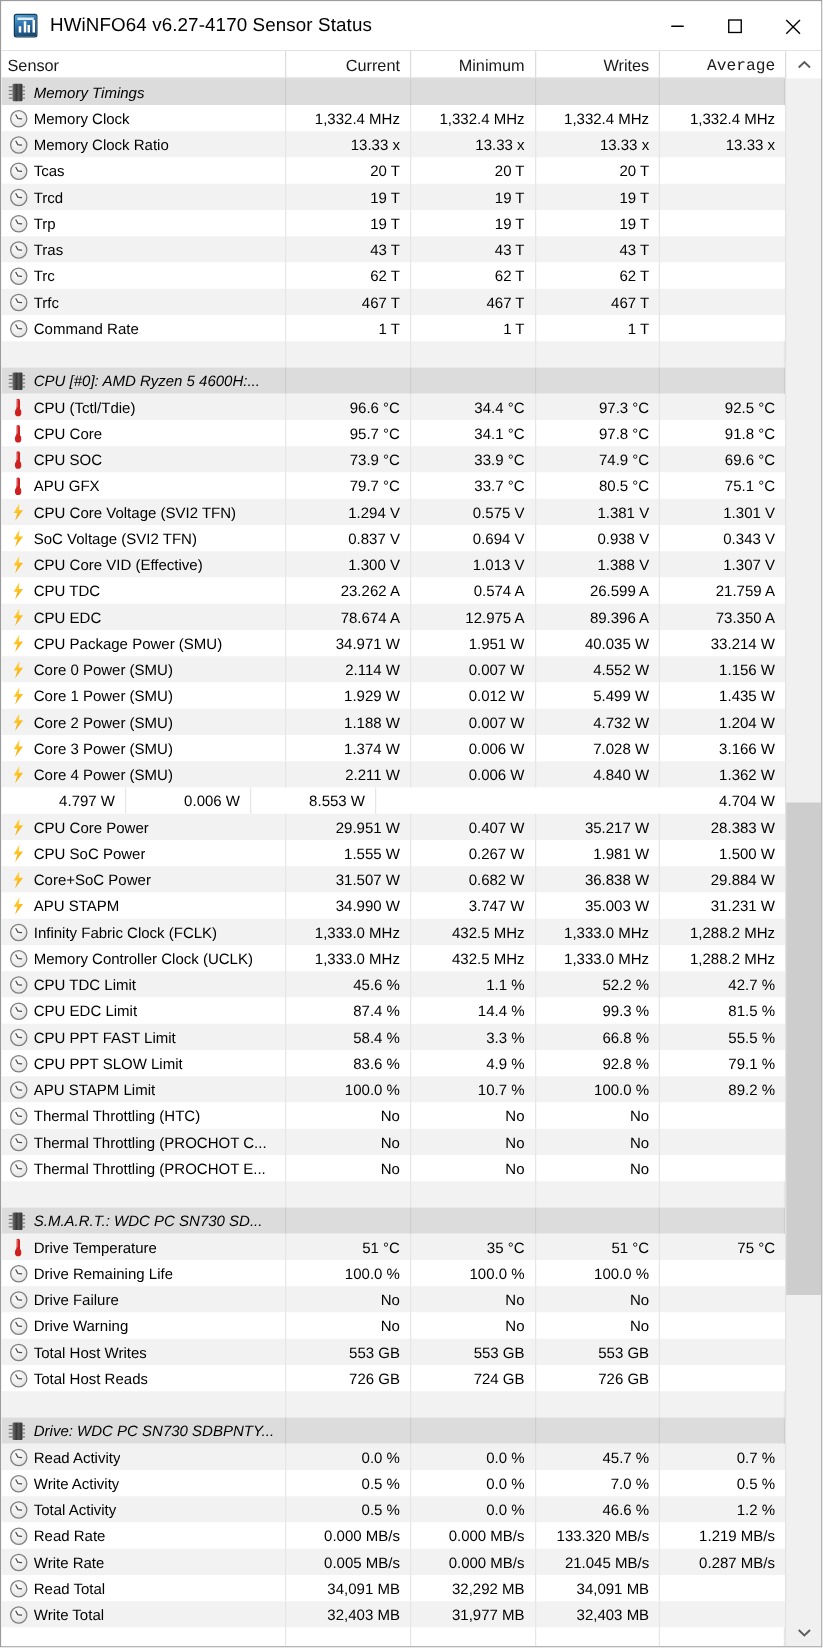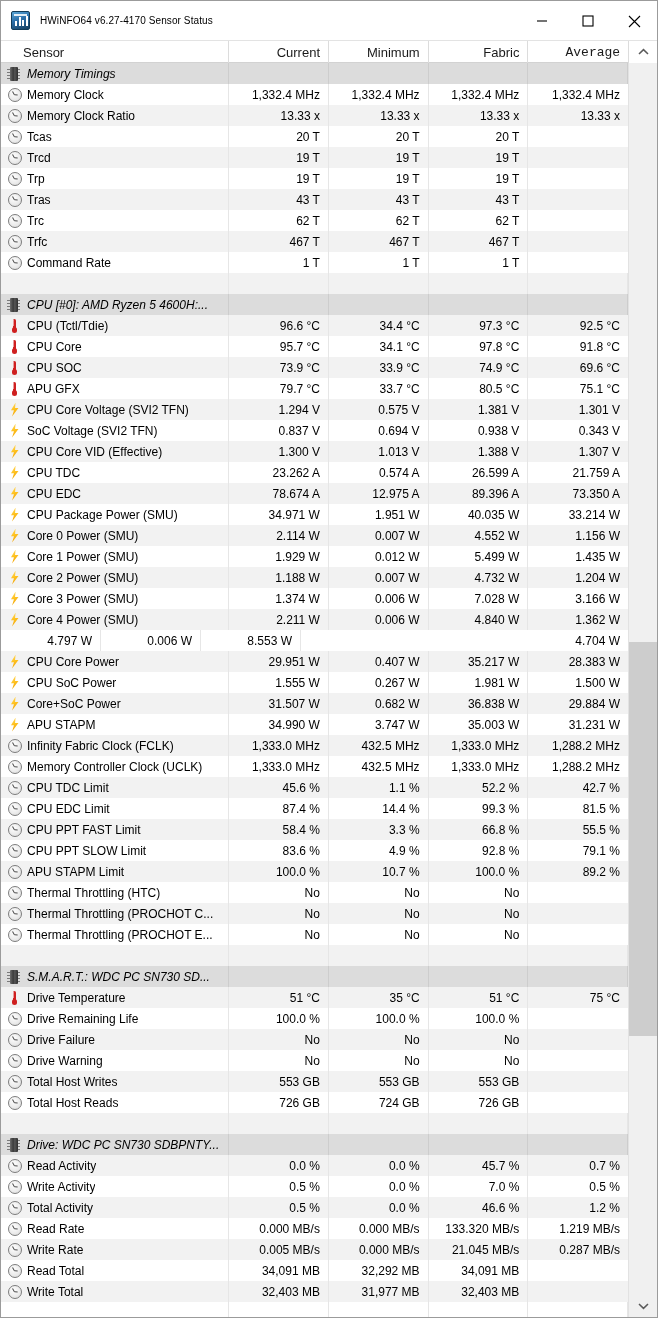--- a/index.html
+++ b/index.html
@@ -45,21 +45,21 @@
   }
   .app-icon i:nth-child(1){ left: 3px;  height: 5px; }
   .app-icon i:nth-child(2){ left: 6.5px;height: 9px; }
   .app-icon i:nth-child(3){ left: 10px; height: 6px; }
   .app-icon i:nth-child(4){ left: 13.5px;height: 10px;}
   .app-icon::after{
     content:''; position:absolute; left:2px; right:2px; top:2px; height:2px;
     background:#ffffff; opacity:.85;
   }
   .title-text {
-    font-size: 10px;
+    font-size: 15px;
     color: #000000;
     margin-left: 10px;
     white-space: nowrap;
     letter-spacing: .1px;
   }
   .wincontrols {
     position: absolute;
     right: 0; top: 0;
     height: 40px;
     display: flex;
@@ -84,21 +84,21 @@
   }
   .hcell {
     display: flex;
     align-items: center;
     height: 22px;
     padding: 0 8px;
     border-right: 1px solid #dcdcdc;
     overflow: hidden;
     white-space: nowrap;
   }
-  .hcell.sensor { width: 229px; justify-content: flex-start; padding-left: 22px; }
+  .hcell.sensor { width: 229px; justify-content: flex-start; padding-left: 5px; }
   .hcell.num    { width: 100px; justify-content: flex-end; }
   .hcell.spacerhead { flex: 1 1 auto; border-right: none; font-family: Liberation Mono, monospace; }
   .hdr-scrollpad {
     width: 29px; height: 22px;
     display: flex; align-items: center; justify-content: center;
     background: #ffffff;
     border-left: 1px solid #dcdcdc;
   }
 
   
@@ -264,21 +264,21 @@
             <path d="M1 1 L12 12 M12 1 L1 12" stroke="currentColor" stroke-width="1.1" fill="none"></path>
           </svg>
       </div>
     </div>
   </div>
 
   <div class="header">
     <div class="hcell sensor">Sensor</div>
     <div class="hcell num">Current</div>
     <div class="hcell num">Minimum</div>
-    <div class="hcell num">Fabric</div>
+    <div class="hcell num">Writes</div>
     <div class="hcell num spacerhead">Average</div>
     <div class="hdr-scrollpad">
       <svg width="11" height="8" viewBox="0 0 11 8" class="header-arrow-up">
           <path d="M1 6 L5.5 1.6 L10 6" stroke="currentColor" stroke-width="1.5" fill="none"></path>
         </svg>
     </div>
   </div>
 
   <div class="bodywrap">
     <div class="grid" id="grid">

